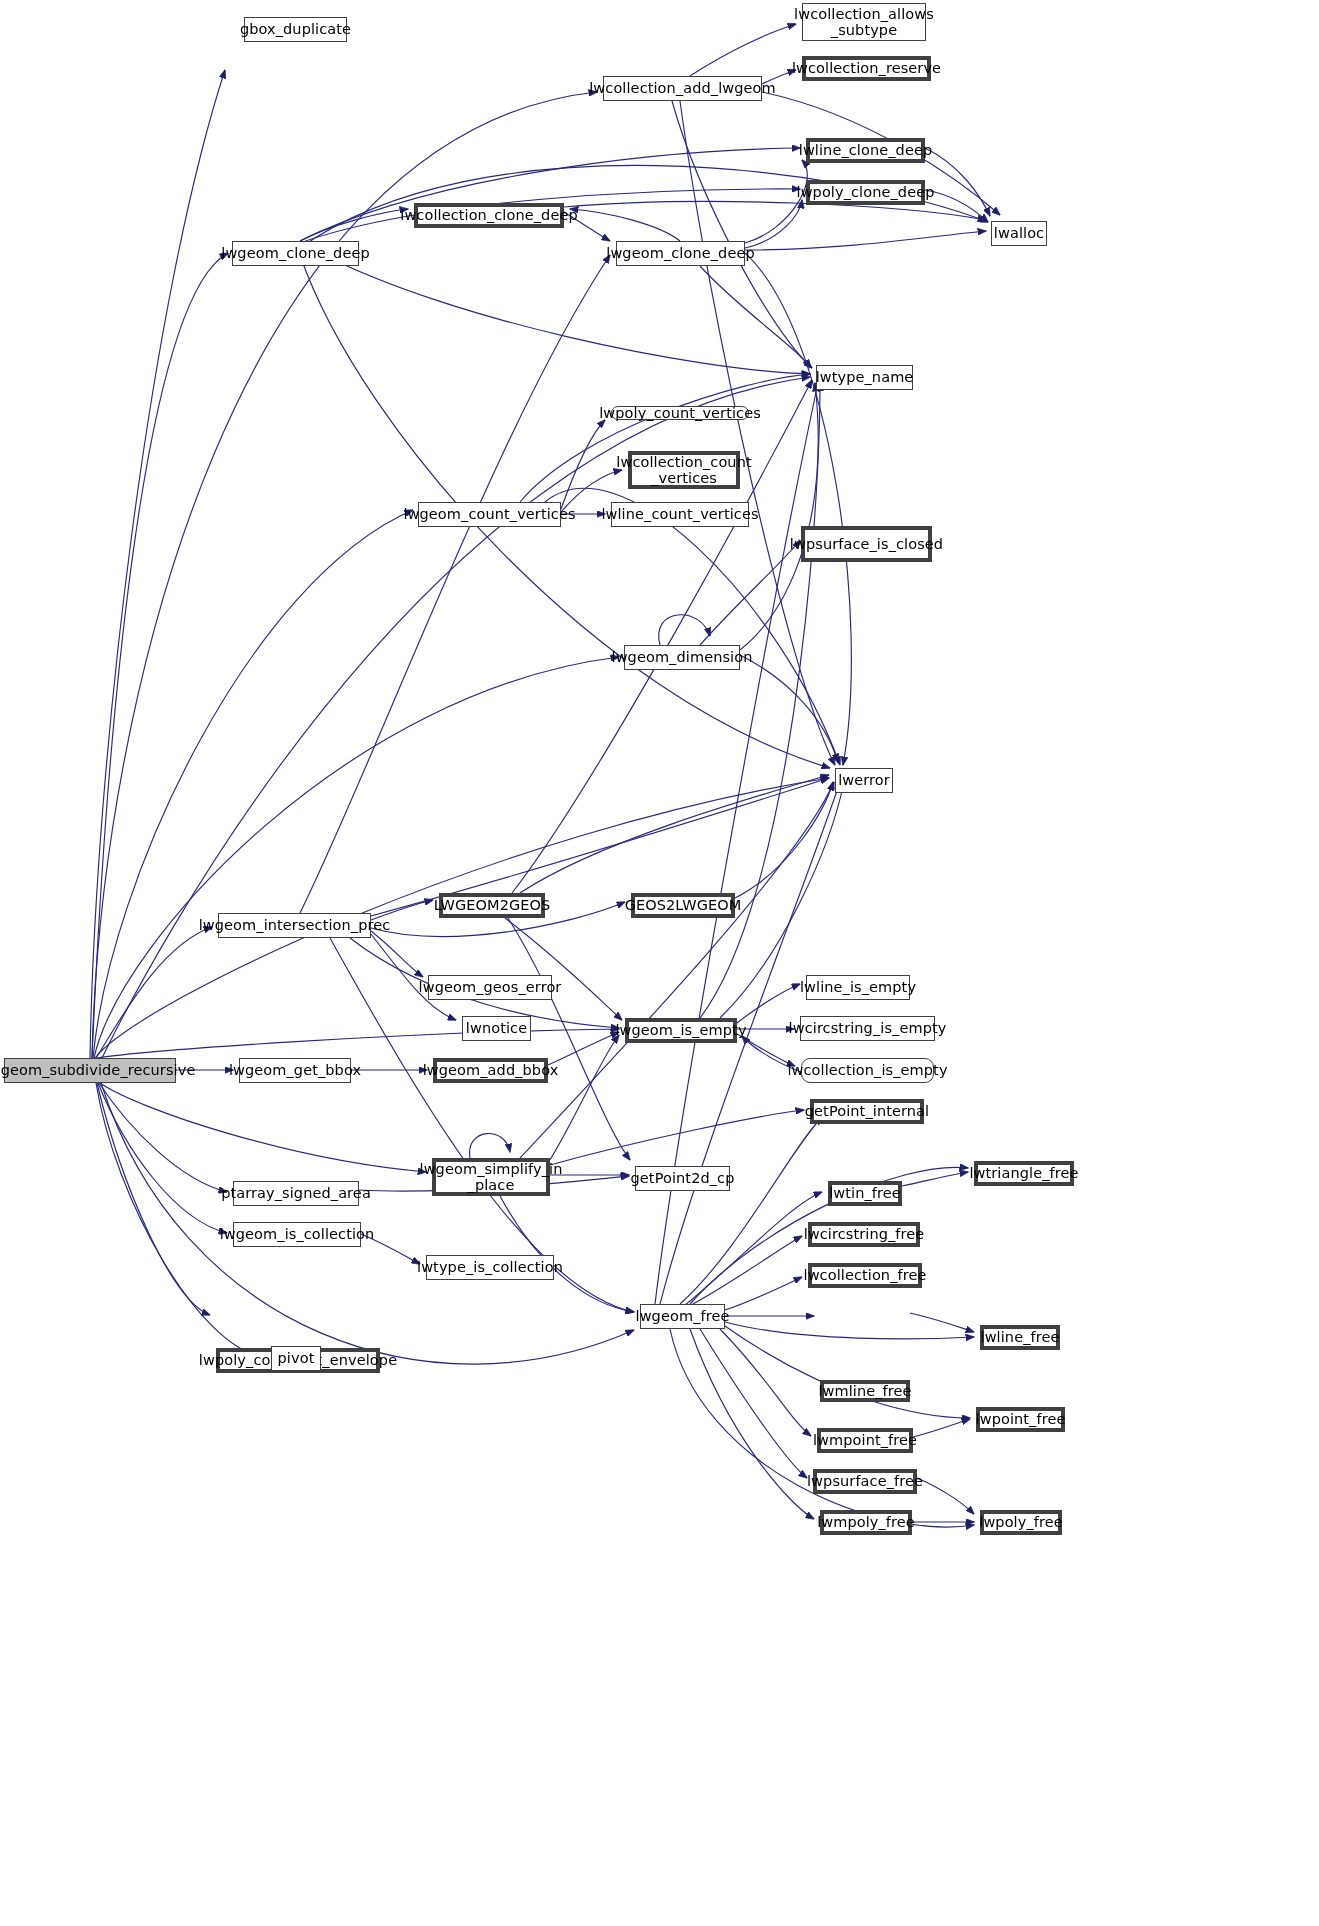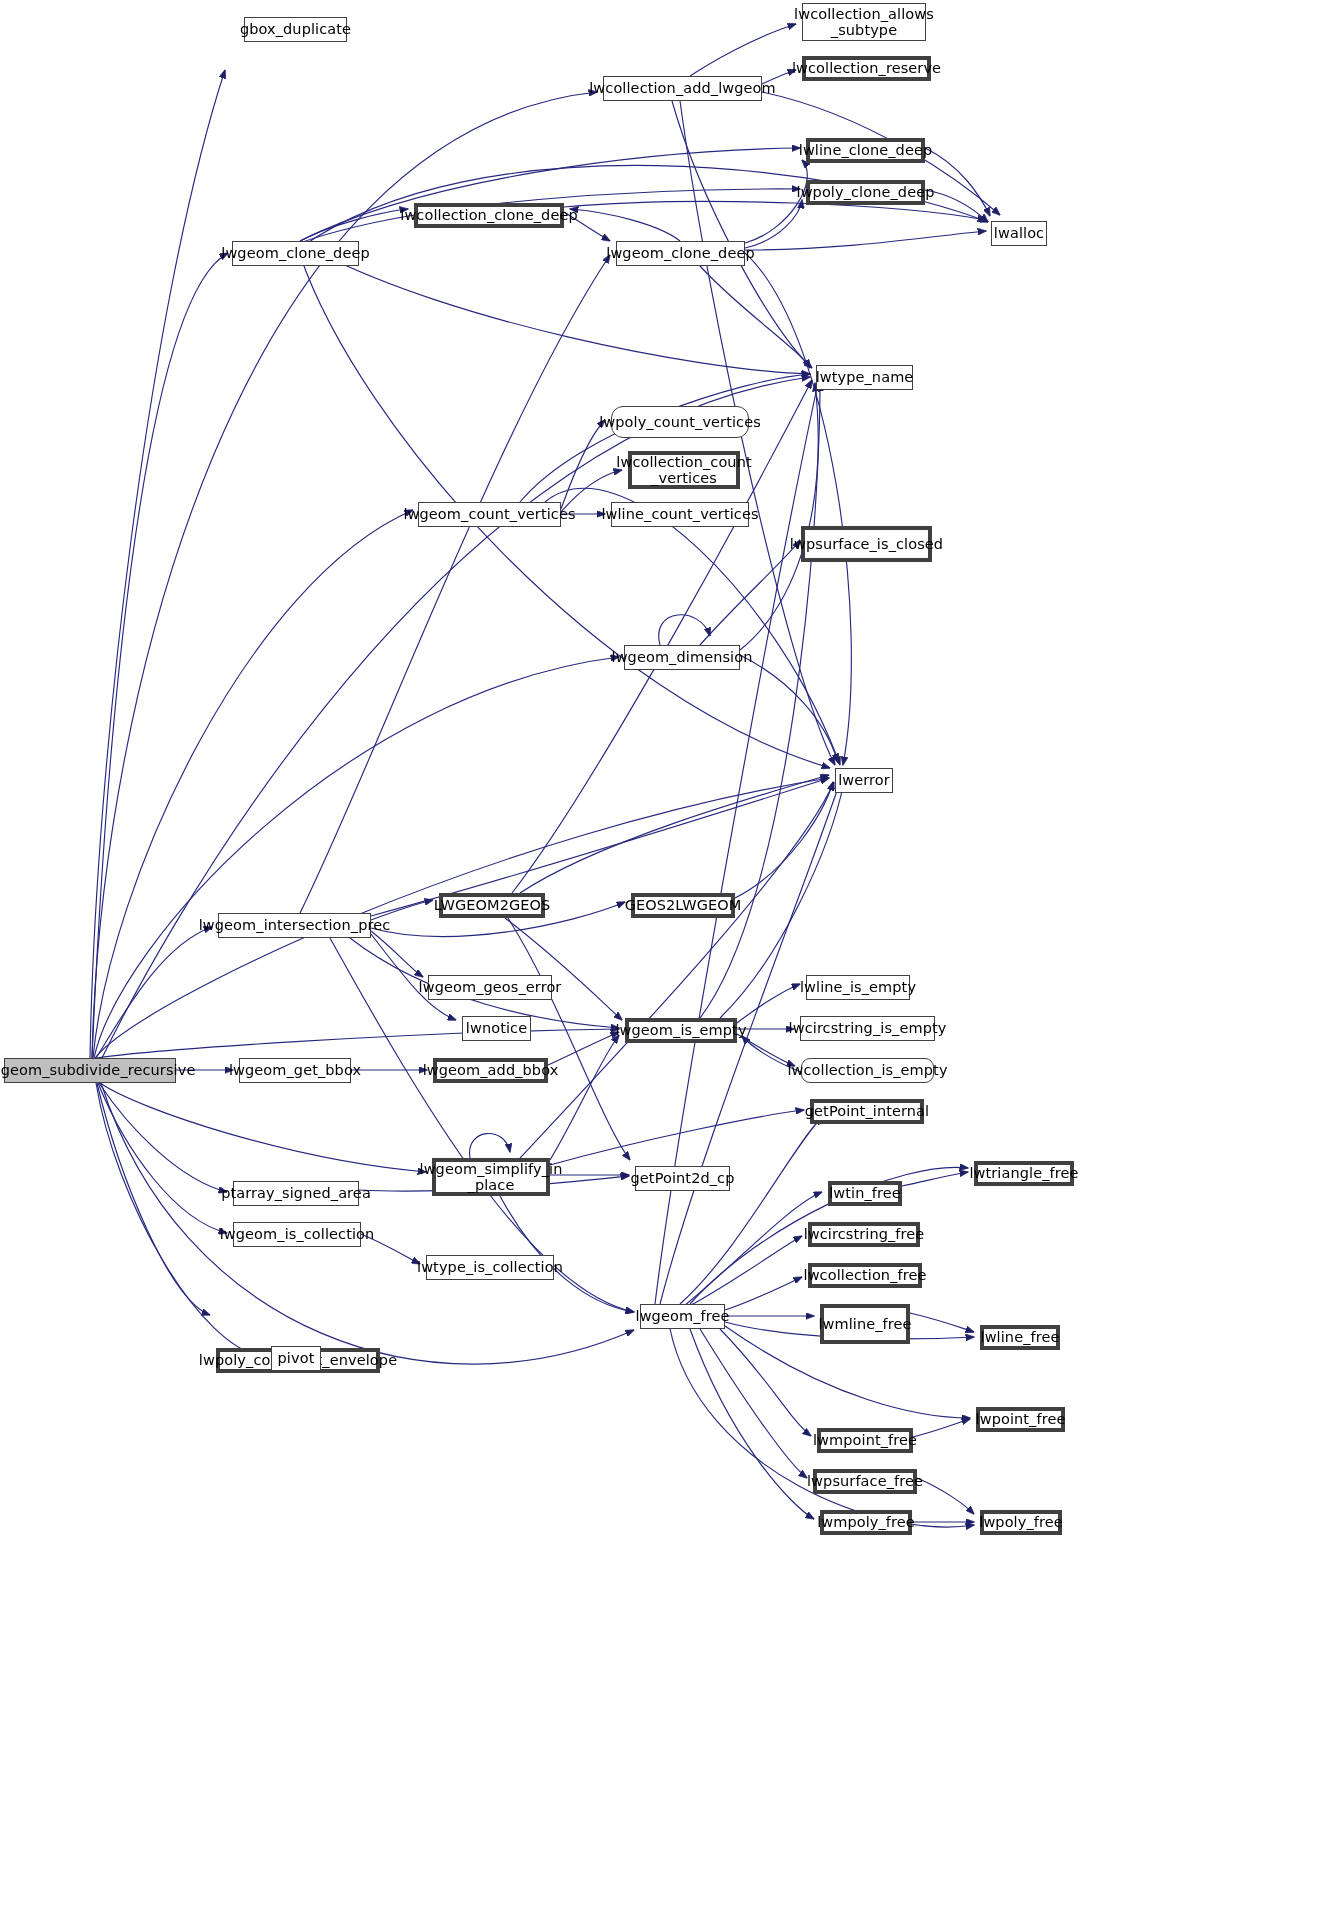--- a/index.html
+++ b/index.html
@@ -148,21 +148,21 @@
       <div class="node" style="left: 802px; top: 3px; width: 124px; height: 38px;">lwcollection_allows
 _subtype</div>
       <div class="node red" style="left: 802px; top: 56px; width: 129px; height: 25px;">lwcollection_reserve</div>
       <div class="node red" style="left: 806px; top: 138px; width: 119px; height: 25px;">lwline_clone_deep</div>
       <div class="node red" style="left: 806px; top: 180px; width: 119px; height: 25px;">lwpoly_clone_deep</div>
       <div class="node" style="left: 991px; top: 221px; width: 56px; height: 25px;">lwalloc</div>
       <div class="node red" style="left: 414px; top: 203px; width: 150px; height: 25px;">lwcollection_clone_deep</div>
       <div class="node" style="left: 232px; top: 241px; width: 127px; height: 25px;">lwgeom_clone_deep</div>
       <div class="node" style="left: 616px; top: 241px; width: 129px; height: 25px;">lwgeom_clone_deep</div>
       <div class="node" style="left: 816px; top: 365px; width: 97px; height: 25px;">lwtype_name</div>
-      <div class="node" style="left: 611px; top: 406px; width: 138px; height: 32px; border-radius: 12px;">lwpoly_count_vertices</div>
+      <div class="node" style="left: 611px; top: 406px; width: 138px; height: 14px; border-radius: 12px;">lwpoly_count_vertices</div>
       <div class="node red" style="left: 628px; top: 451px; width: 112px; height: 38px;">lwcollection_count
 _vertices</div>
       <div class="node" style="left: 611px; top: 502px; width: 138px; height: 25px;">lwline_count_vertices</div>
       <div class="node" style="left: 418px; top: 502px; width: 143px; height: 25px;">lwgeom_count_vertices</div>
       <div class="node red" style="left: 801px; top: 526px; width: 131px; height: 36px;">lwpsurface_is_closed</div>
       <div class="node" style="left: 624px; top: 645px; width: 116px; height: 25px;">lwgeom_dimension</div>
       <div class="node" style="left: 835px; top: 768px; width: 58px; height: 25px;">lwerror</div>
       <div class="node red" style="left: 439px; top: 893px; width: 106px; height: 25px;">LWGEOM2GEOS</div>
       <div class="node red" style="left: 631px; top: 893px; width: 104px; height: 25px;">GEOS2LWGEOM</div>
       <div class="node" style="left: 218px; top: 913px; width: 153px; height: 25px;">lwgeom_intersection_prec</div>
@@ -178,21 +178,21 @@
       <div class="node red" style="left: 974px; top: 1161px; width: 100px; height: 25px;">lwtriangle_free</div>
       <div class="node red" style="left: 432px; top: 1158px; width: 118px; height: 38px;">lwgeom_simplify_in
 _place</div>
       <div class="node" style="left: 635px; top: 1166px; width: 95px; height: 25px;">getPoint2d_cp</div>
       <div class="node red" style="left: 828px; top: 1181px; width: 74px; height: 25px;">lwtin_free</div>
       <div class="node" style="left: 233px; top: 1181px; width: 126px; height: 25px;">ptarray_signed_area</div>
       <div class="node red" style="left: 808px; top: 1222px; width: 112px; height: 25px;">lwcircstring_free</div>
       <div class="node" style="left: 233px; top: 1222px; width: 128px; height: 25px;">lwgeom_is_collection</div>
       <div class="node red" style="left: 808px; top: 1263px; width: 114px; height: 25px;">lwcollection_free</div>
       <div class="node" style="left: 426px; top: 1255px; width: 128px; height: 25px;">lwtype_is_collection</div>
-      <div class="node red" style="left: 820px; top: 1304px; width: 90px; height: 40px;">lwmline_free</div>
+      <div class="node red" style="left: 820px; top: 1380px; width: 90px; height: 22px;">lwmline_free</div>
       <div class="node" style="left: 640px; top: 1304px; width: 85px; height: 25px;">lwgeom_free</div>
       <div class="node red" style="left: 980px; top: 1325px; width: 80px; height: 25px;">lwline_free</div>
       <div class="node red" style="left: 216px; top: 1304px; width: 164px; height: 25px; margin-top: 44px;">lwpoly_construct_envelope</div>
       <div class="node" style="left: 271px; top: 1346px; width: 50px; height: 25px;">pivot</div>
       <div class="node red" style="left: 976px; top: 1407px; width: 89px; height: 25px;">lwpoint_free</div>
       <div class="node red" style="left: 817px; top: 1428px; width: 96px; height: 25px;">lwmpoint_free</div>
       <div class="node red" style="left: 813px; top: 1469px; width: 104px; height: 25px;">lwpsurface_free</div>
       <div class="node red" style="left: 820px; top: 1510px; width: 92px; height: 25px;">lwmpoly_free</div>
       <div class="node red" style="left: 980px; top: 1510px; width: 82px; height: 25px;">lwpoly_free</div>
     </div>

